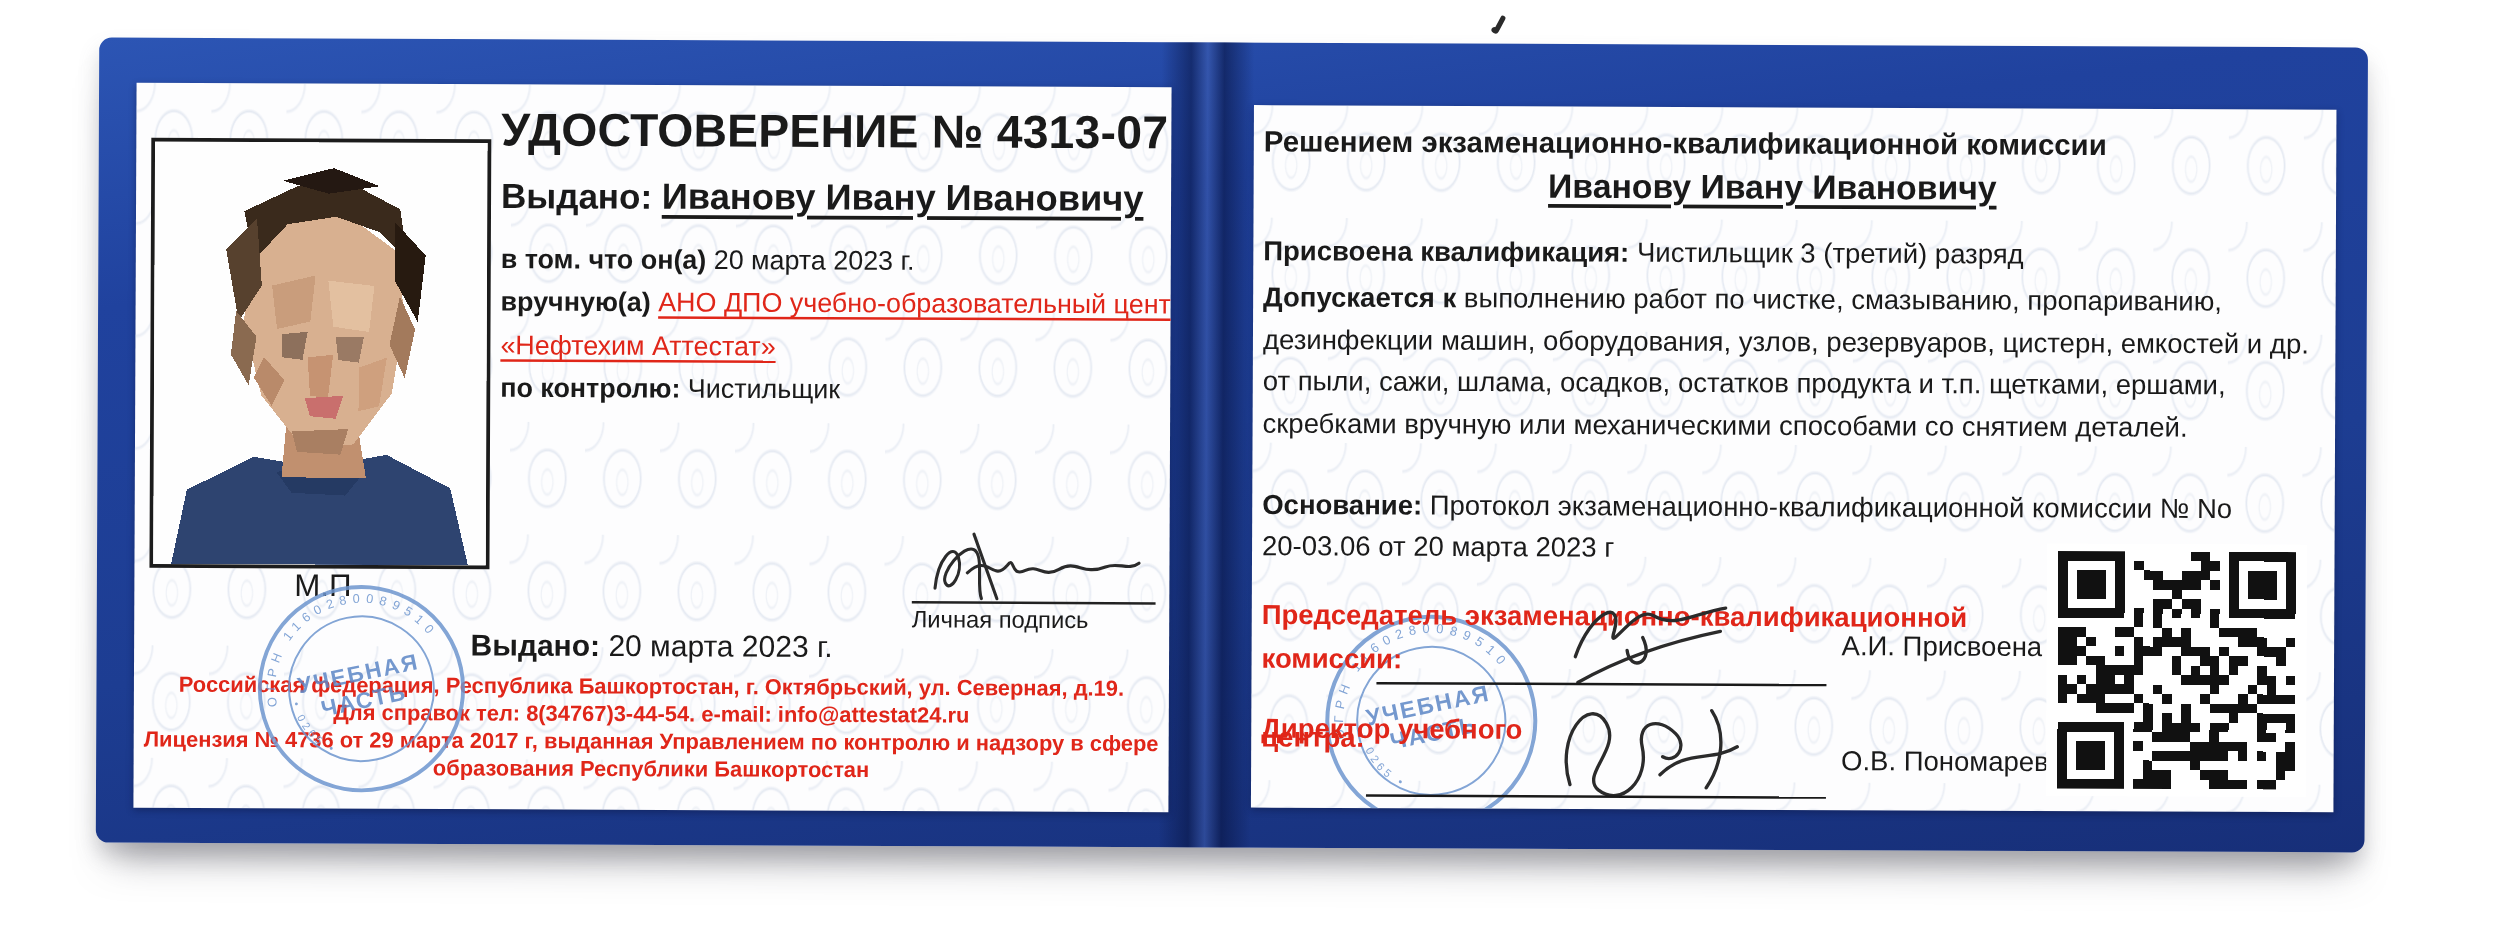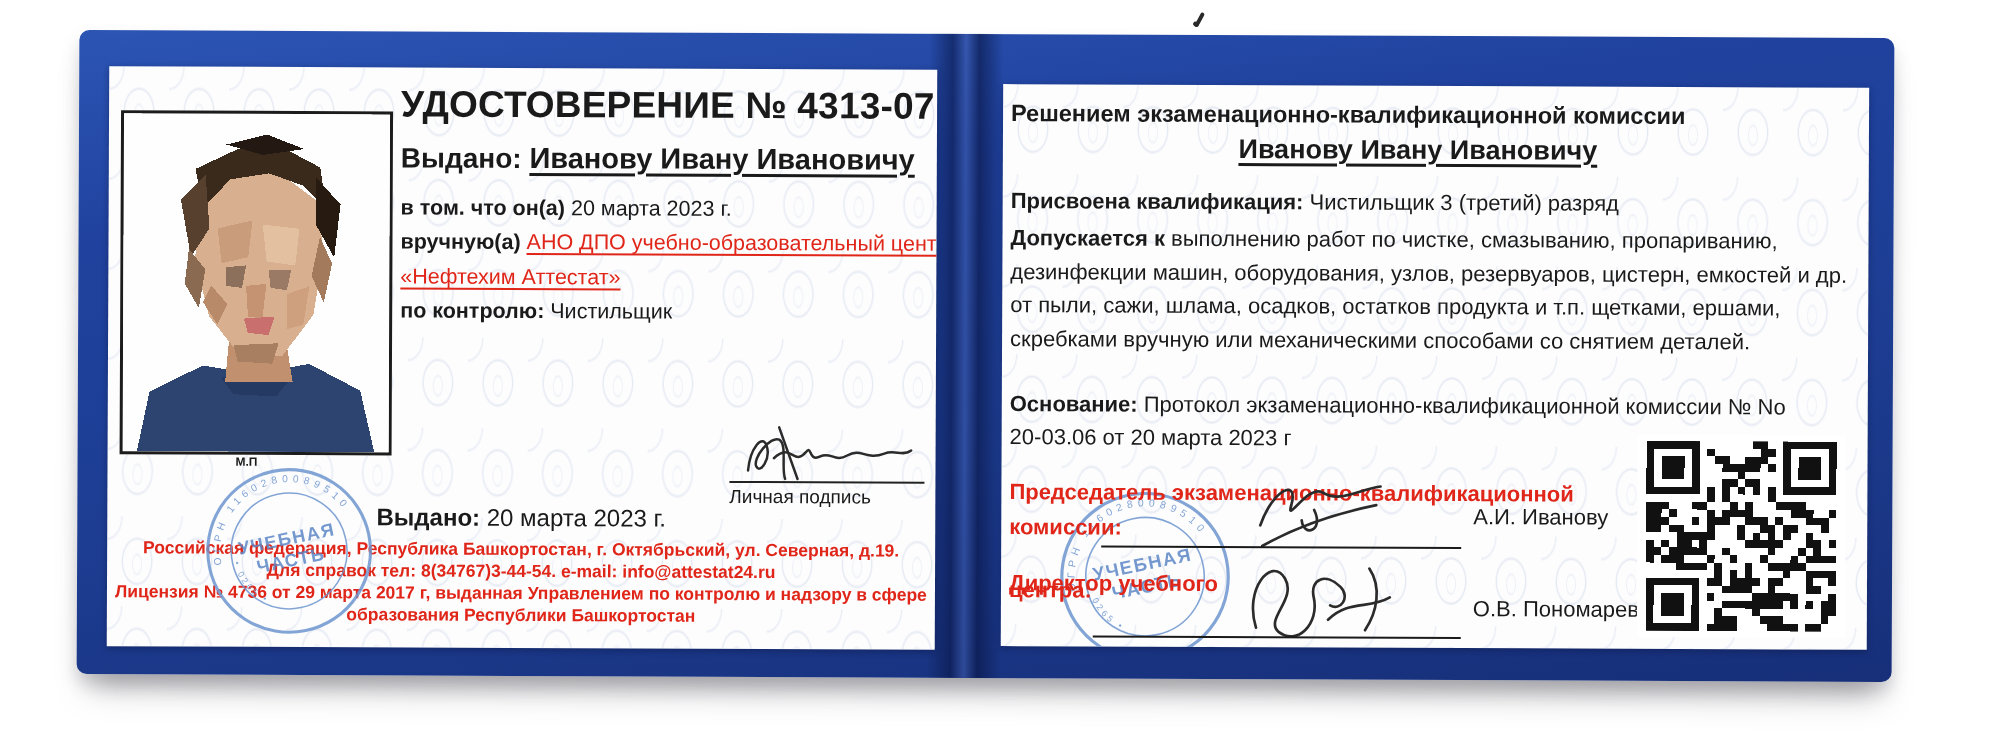--- a/index.html
+++ b/index.html
@@ -23,21 +23,21 @@
   .page-left{left:30px;top:36px;width:828px;height:580px;}
   .page-right{left:924px;top:50px;width:866px;height:562px;}
   .abs{position:absolute;}
   .b{font-weight:bold;}
   .red{color:#e02619;}
   .u-black{text-decoration:underline;text-decoration-thickness:3px;text-underline-offset:5px;}
   .u-red{text-decoration:underline;text-decoration-thickness:2px;text-underline-offset:4px;}
   
   .photo-frame{left:12px;top:44px;width:266px;height:338px;border:3px solid #1c1c1c;background:#fff;}
   .photo-frame svg{display:block;width:100%;height:100%;}
-  .mp{left:128px;top:388px;font-size:12px;font-weight:bold;}
+  .mp{left:128px;top:388px;font-size:25px;}
   .l-title{left:292px;top:16px;font-size:37px;font-weight:bold;white-space:nowrap;letter-spacing:0.2px;}
   .l-issued{left:292px;top:74px;font-size:28px;white-space:nowrap;}
   .l-issued .name{font-size:29px;}
   .l-line{left:292px;font-size:21.5px;white-space:nowrap;}
   .l-sig{left:622px;top:352px;width:195px;text-align:left;}
   .l-sig svg{display:block;width:180px;height:64px;margin:0 auto;}
   .sig-rule{border-top:2px solid #222;margin-top:-4px;}
   .sig-caption{font-size:19px;margin-top:3px;}
   .l-issue-date{left:0;top:436px;width:100%;text-align:center;font-size:24px;}
   .l-footer{left:0;top:470px;width:100%;text-align:center;font-size:17.5px;line-height:22px;font-weight:bold;color:#e02619;}
@@ -193,21 +193,21 @@
       <div class="abs r-official" style="left:8px;top:395px;">Председатель экзаменационно-квалификационной</div>
       <div class="abs r-official" style="left:8px;top:430px;text-align:center;">комиссии:</div>
       <svg class="sig-svg" style="left:238px;top:378px;width:160px;height:88px;" viewBox="0 0 150 85">
         <g fill="none" stroke="#2b2b2b" stroke-width="2.6" stroke-linecap="round">
           <path d="M18,60 C30,25 55,14 48,40 C42,60 64,20 78,28 C95,38 110,26 134,22"></path>
           <path d="M20,80 C55,60 92,48 130,40"></path>
           <path d="M70,45 C80,65 60,72 58,55"></path>
         </g>
       </svg>
       <div class="abs rule chair-rule"></div>
-      <div class="abs r-offname" style="left:472px;top:418px;">А.И. Иванову</div>
+      <div class="abs r-offname" style="left:472px;top:418px;">А.И. Присвоена</div>
 
       <div class="abs r-official" style="left:8px;top:486px;">Директор учебного</div>
       <div class="abs r-official" style="left:8px;top:493px;">центра:</div>
       <svg class="sig-svg" style="left:222px;top:452px;width:200px;height:108px;" viewBox="0 0 190 105">
         <g fill="none" stroke="#2b2b2b" stroke-width="2.6" stroke-linecap="round">
           <path d="M30,88 C18,50 45,18 58,40 C70,60 38,80 52,92 C70,106 92,84 86,58 C82,40 98,34 112,48 C122,58 112,72 102,66"></path>
           <path d="M100,80 C120,60 140,70 160,58"></path>
           <path d="M140,30 C152,48 148,72 136,90"></path>
         </g>
       </svg>

